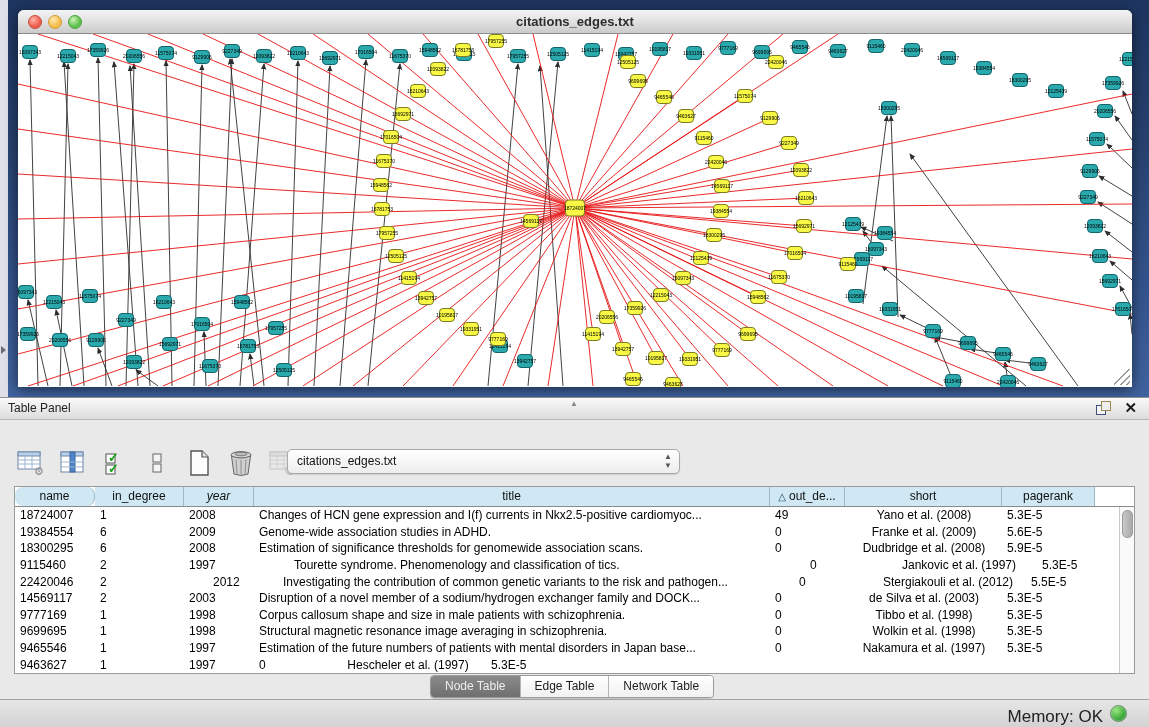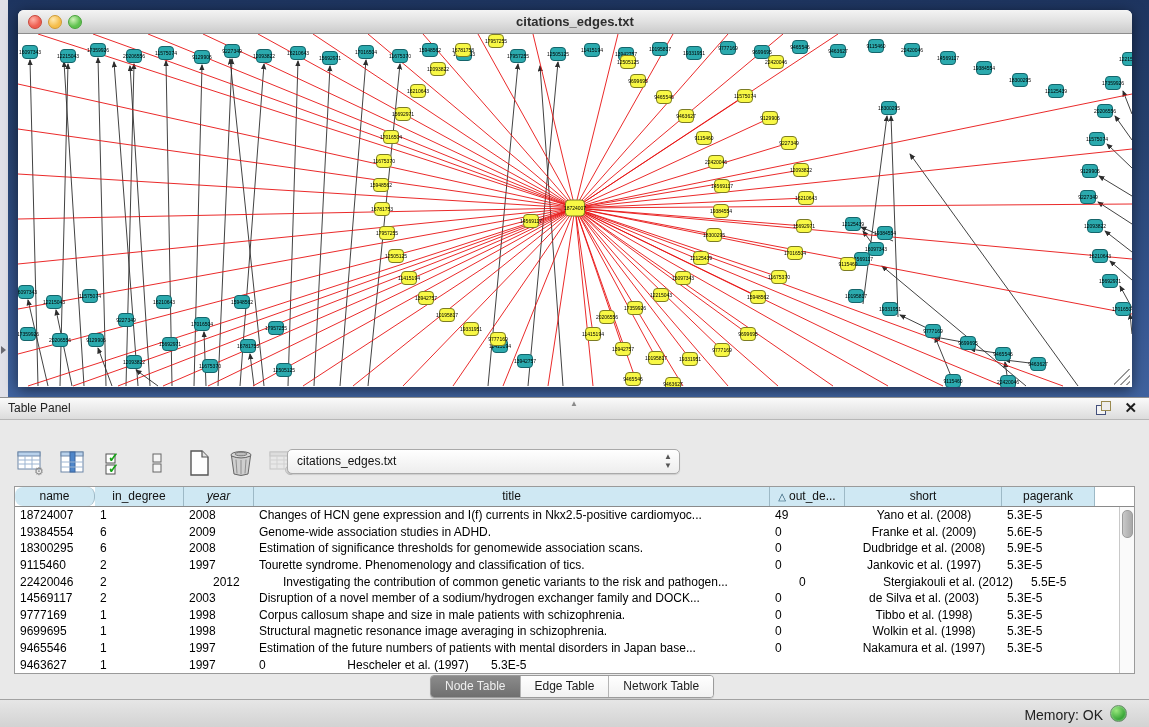--- a/index.html
+++ b/index.html
@@ -119,21 +119,21 @@
     border-left:1px solid #b5b5b5;
   }
   .tab:first-child{border-left:none;}
   .tab.selected{background:linear-gradient(180deg,#8b8b8b,#6f6f6f);color:#efefef;border-left:none;}
   
   .statusbar{
     position:absolute;left:0;top:302px;width:100%;height:28px;
     border-top:1px solid #a2a2a2;
     background:linear-gradient(180deg,#e6e6e6,#d2d2d2);
   }
-  .statusbar .mem{position:absolute;right:46px;top:7px;font-size:14px;color:#222;}
+  .statusbar .mem{position:absolute;right:46px;top:7px;font-size:17px;color:#222;}
   .statusbar .mem-dot{
     position:absolute;right:22px;top:5px;width:15px;height:15px;border-radius:50%;
     background:radial-gradient(circle at 35% 30%,#9ae87e,#35a435 65%);
     border:1px solid #6d8d6d;box-shadow:inset 0 0 2px rgba(255,255,255,.7);
   }
   
 </style>
 </head>
 <body>
 
@@ -882,21 +882,21 @@
           <div class="cell" style="width: 70px;">2008</div>
           <div class="cell" style="width: 516px;">Estimation of significance thresholds for genomewide association scans.</div>
           <div class="cell" style="width: 75px;">0</div>
           <div class="cell center" style="width: 157px;">Dudbridge et al. (2008)</div>
           <div class="cell" style="width: 93px;">5.9E-5</div>
         </div>
         <div class="row">
           <div class="cell" style="width: 80px;">9115460</div>
           <div class="cell" style="width: 89px;">2</div>
           <div class="cell" style="width: 70px;">1997</div>
-          <div class="cell" style="width: 516px;">Tourette syndrome. Phenomenology and classification of tics.</div>
+          <div class="cell" style="width: 516px; margin-left: 35px;">Tourette syndrome. Phenomenology and classification of tics.</div>
           <div class="cell" style="width: 75px;">0</div>
           <div class="cell center" style="width: 157px;">Jankovic et al. (1997)</div>
           <div class="cell" style="width: 93px;">5.3E-5</div>
         </div>
         <div class="row">
           <div class="cell" style="width: 80px;">22420046</div>
           <div class="cell" style="width: 89px;">2</div>
           <div class="cell" style="width: 70px; margin-left: 24px;">2012</div>
           <div class="cell" style="width: 516px;">Investigating the contribution of common genetic variants to the risk and pathogen...</div>
           <div class="cell" style="width: 75px;">0</div>

